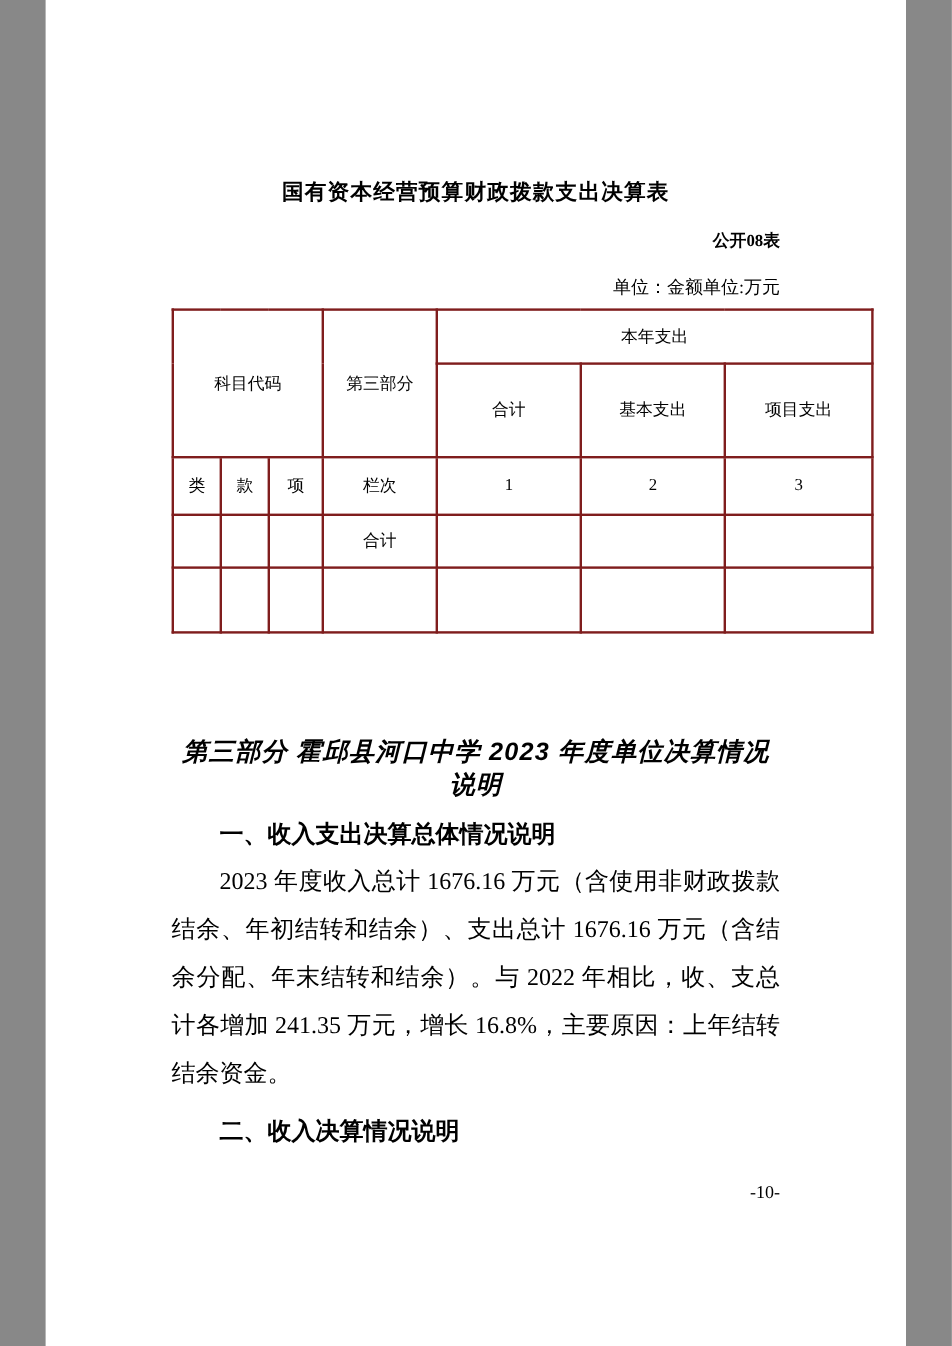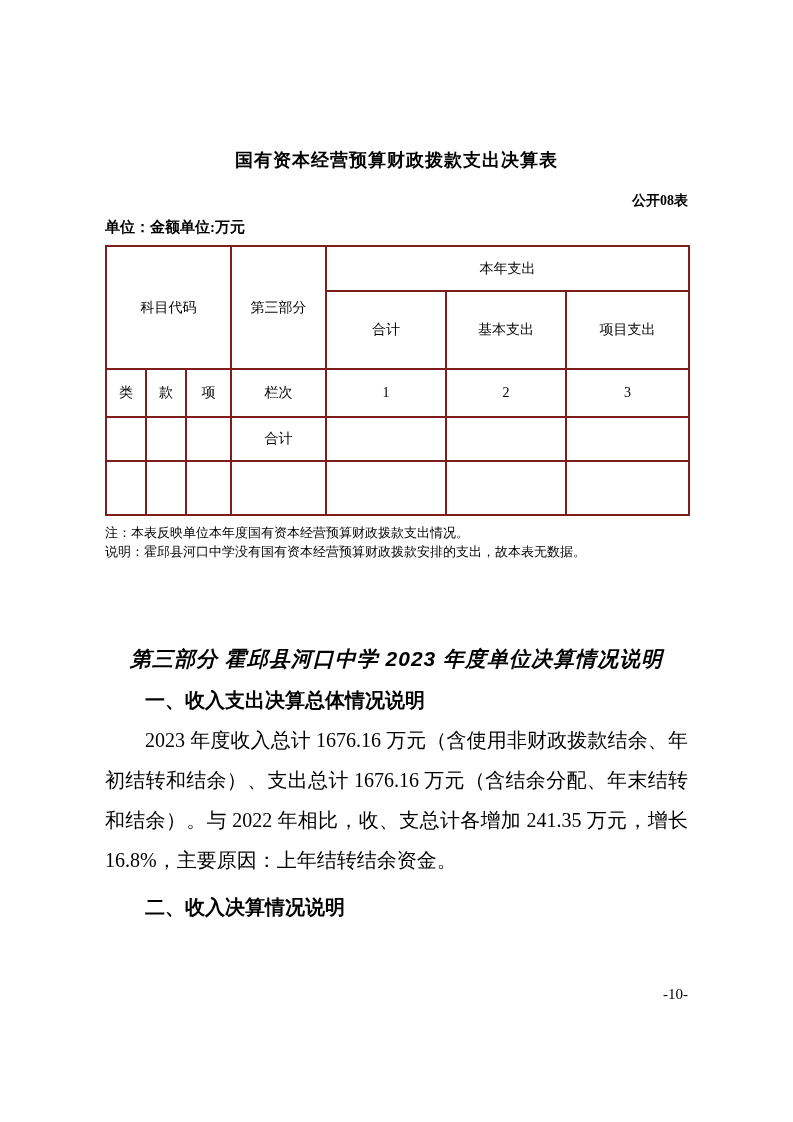--- a/index.html
+++ b/index.html
@@ -1,32 +1,32 @@
 <!DOCTYPE html>
 <html><head>
 <meta charset="utf-8">
 <style>
   html,body{margin:0;padding:0;background:#888;}
   .page{
-    width:793px;height:1122px;background:#ffffff;position:relative;
+    width:717px;height:1122px;background:#ffffff;position:relative;
     margin:0 auto;box-sizing:border-box;
     padding:148px 105px 0 105px;
     font-family:"Liberation Serif","DejaVu Serif",serif;
     color:#000;
   }
   .doc-title{
     text-align:center;font-size:18px;font-weight:bold;
     letter-spacing:1px;margin:0;
   }
   .table-label{
     text-align:right;font-size:14px;margin-top:20px;font-weight:bold;
   }
   .unit-row{
-    display:flex;justify-content:flex-start;
-    font-size:15px;margin-top:8px;margin-bottom:8px;font-weight:bold;
+    display:flex;justify-content:flex-end;
+    font-size:15px;margin-top:20px;margin-bottom:8px;
   }
   table.fin{
     width:583px;border-collapse:collapse;table-layout:fixed;
     font-size:14px;text-align:center;
   }
   table.fin td{
     border:2px solid #7f1d1d;vertical-align:middle;text-align:center;
     padding:2px;overflow:hidden;
   }
   .r-head1{height:45px;}
@@ -110,24 +110,20 @@
       <td></td>
       <td></td>
       <td></td>
       <td></td>
       <td></td>
       <td></td>
     </tr>
   </tbody>
     </table>
 
-  <div class="notes">
-    <div>注：本表反映单位本年度国有资本经营预算财政拨款支出情况。</div>
-    <div>说明：霍邱县河口中学没有国有资本经营预算财政拨款安排的支出，故本表无数据。</div>
-  </div>
 
   <div class="section-heading">第三部分 霍邱县河口中学 2023 年度单位决算情况说明</div>
 
   <div class="sub-title">一、收入支出决算总体情况说明</div>
   <p class="body-para">2023 年度收入总计 1676.16 万元（含使用非财政拨款结余、年初结转和结余）、支出总计 1676.16 万元（含结余分配、年末结转和结余）。与 2022 年相比，收、支总计各增加 241.35 万元，增长 16.8%，主要原因：上年结转结余资金。</p>
 
   <div class="sub-title">二、收入决算情况说明</div>
 
   <div class="page-number">-10-</div>
 

